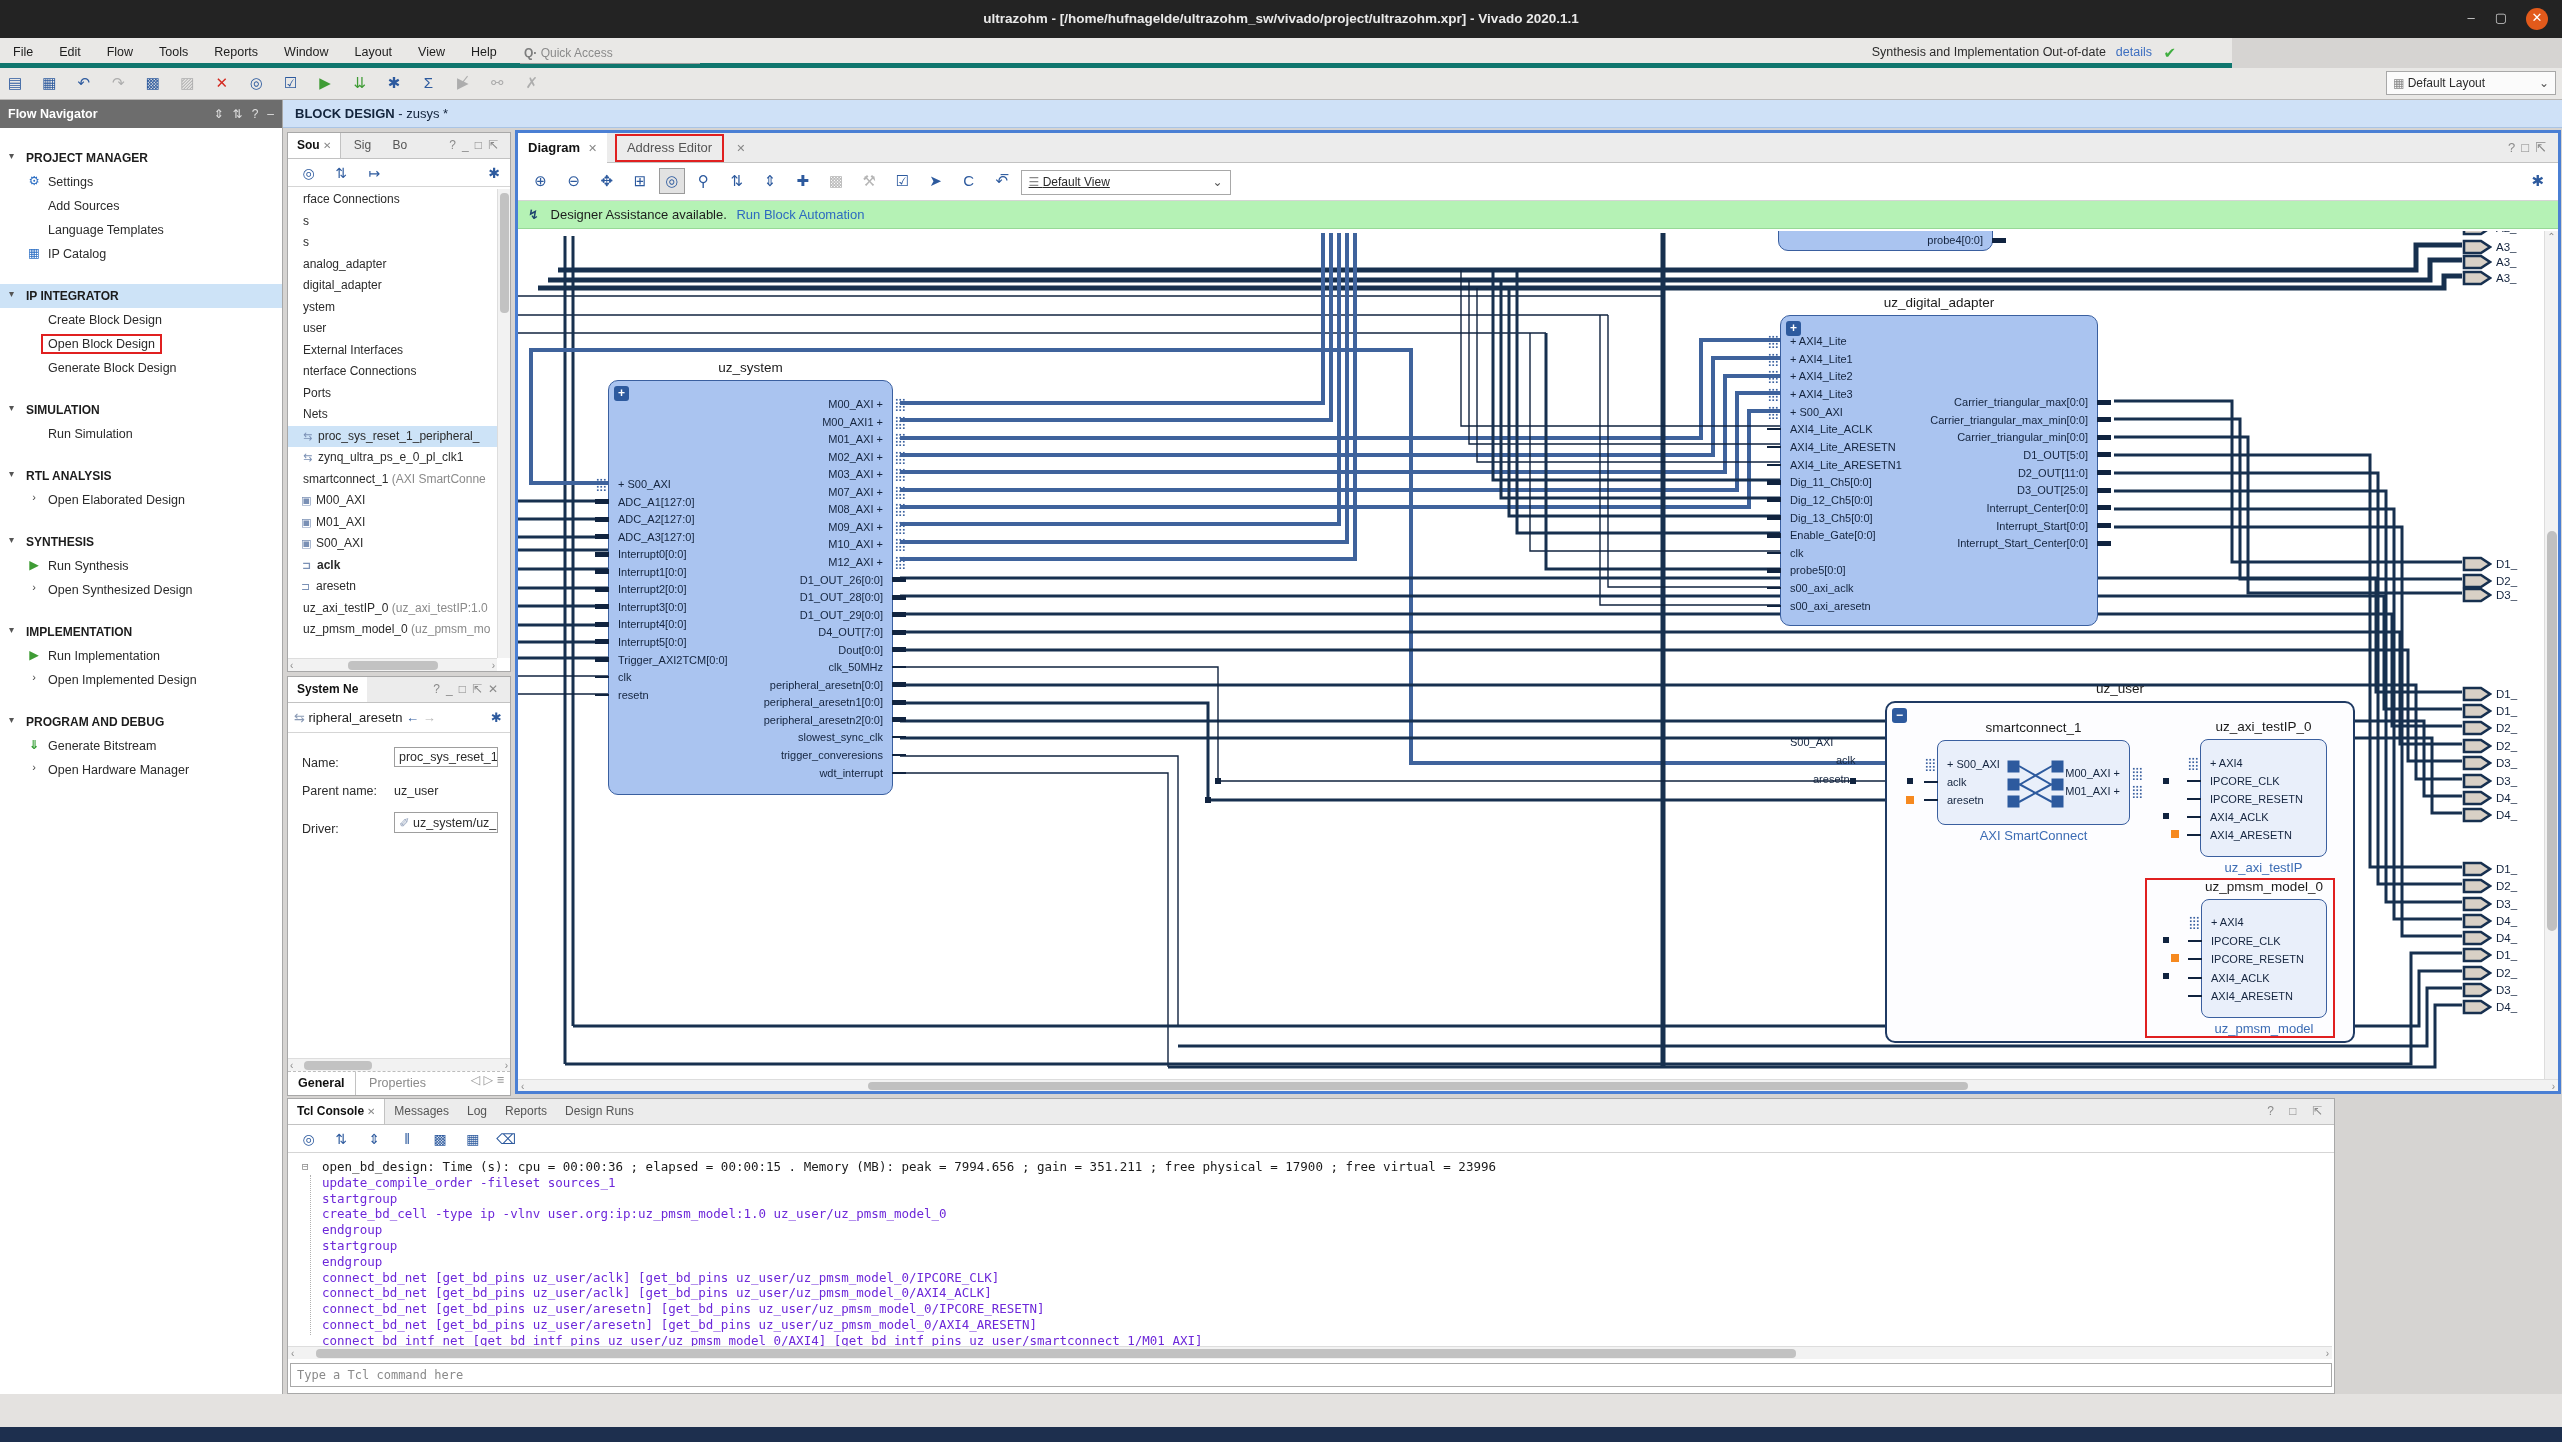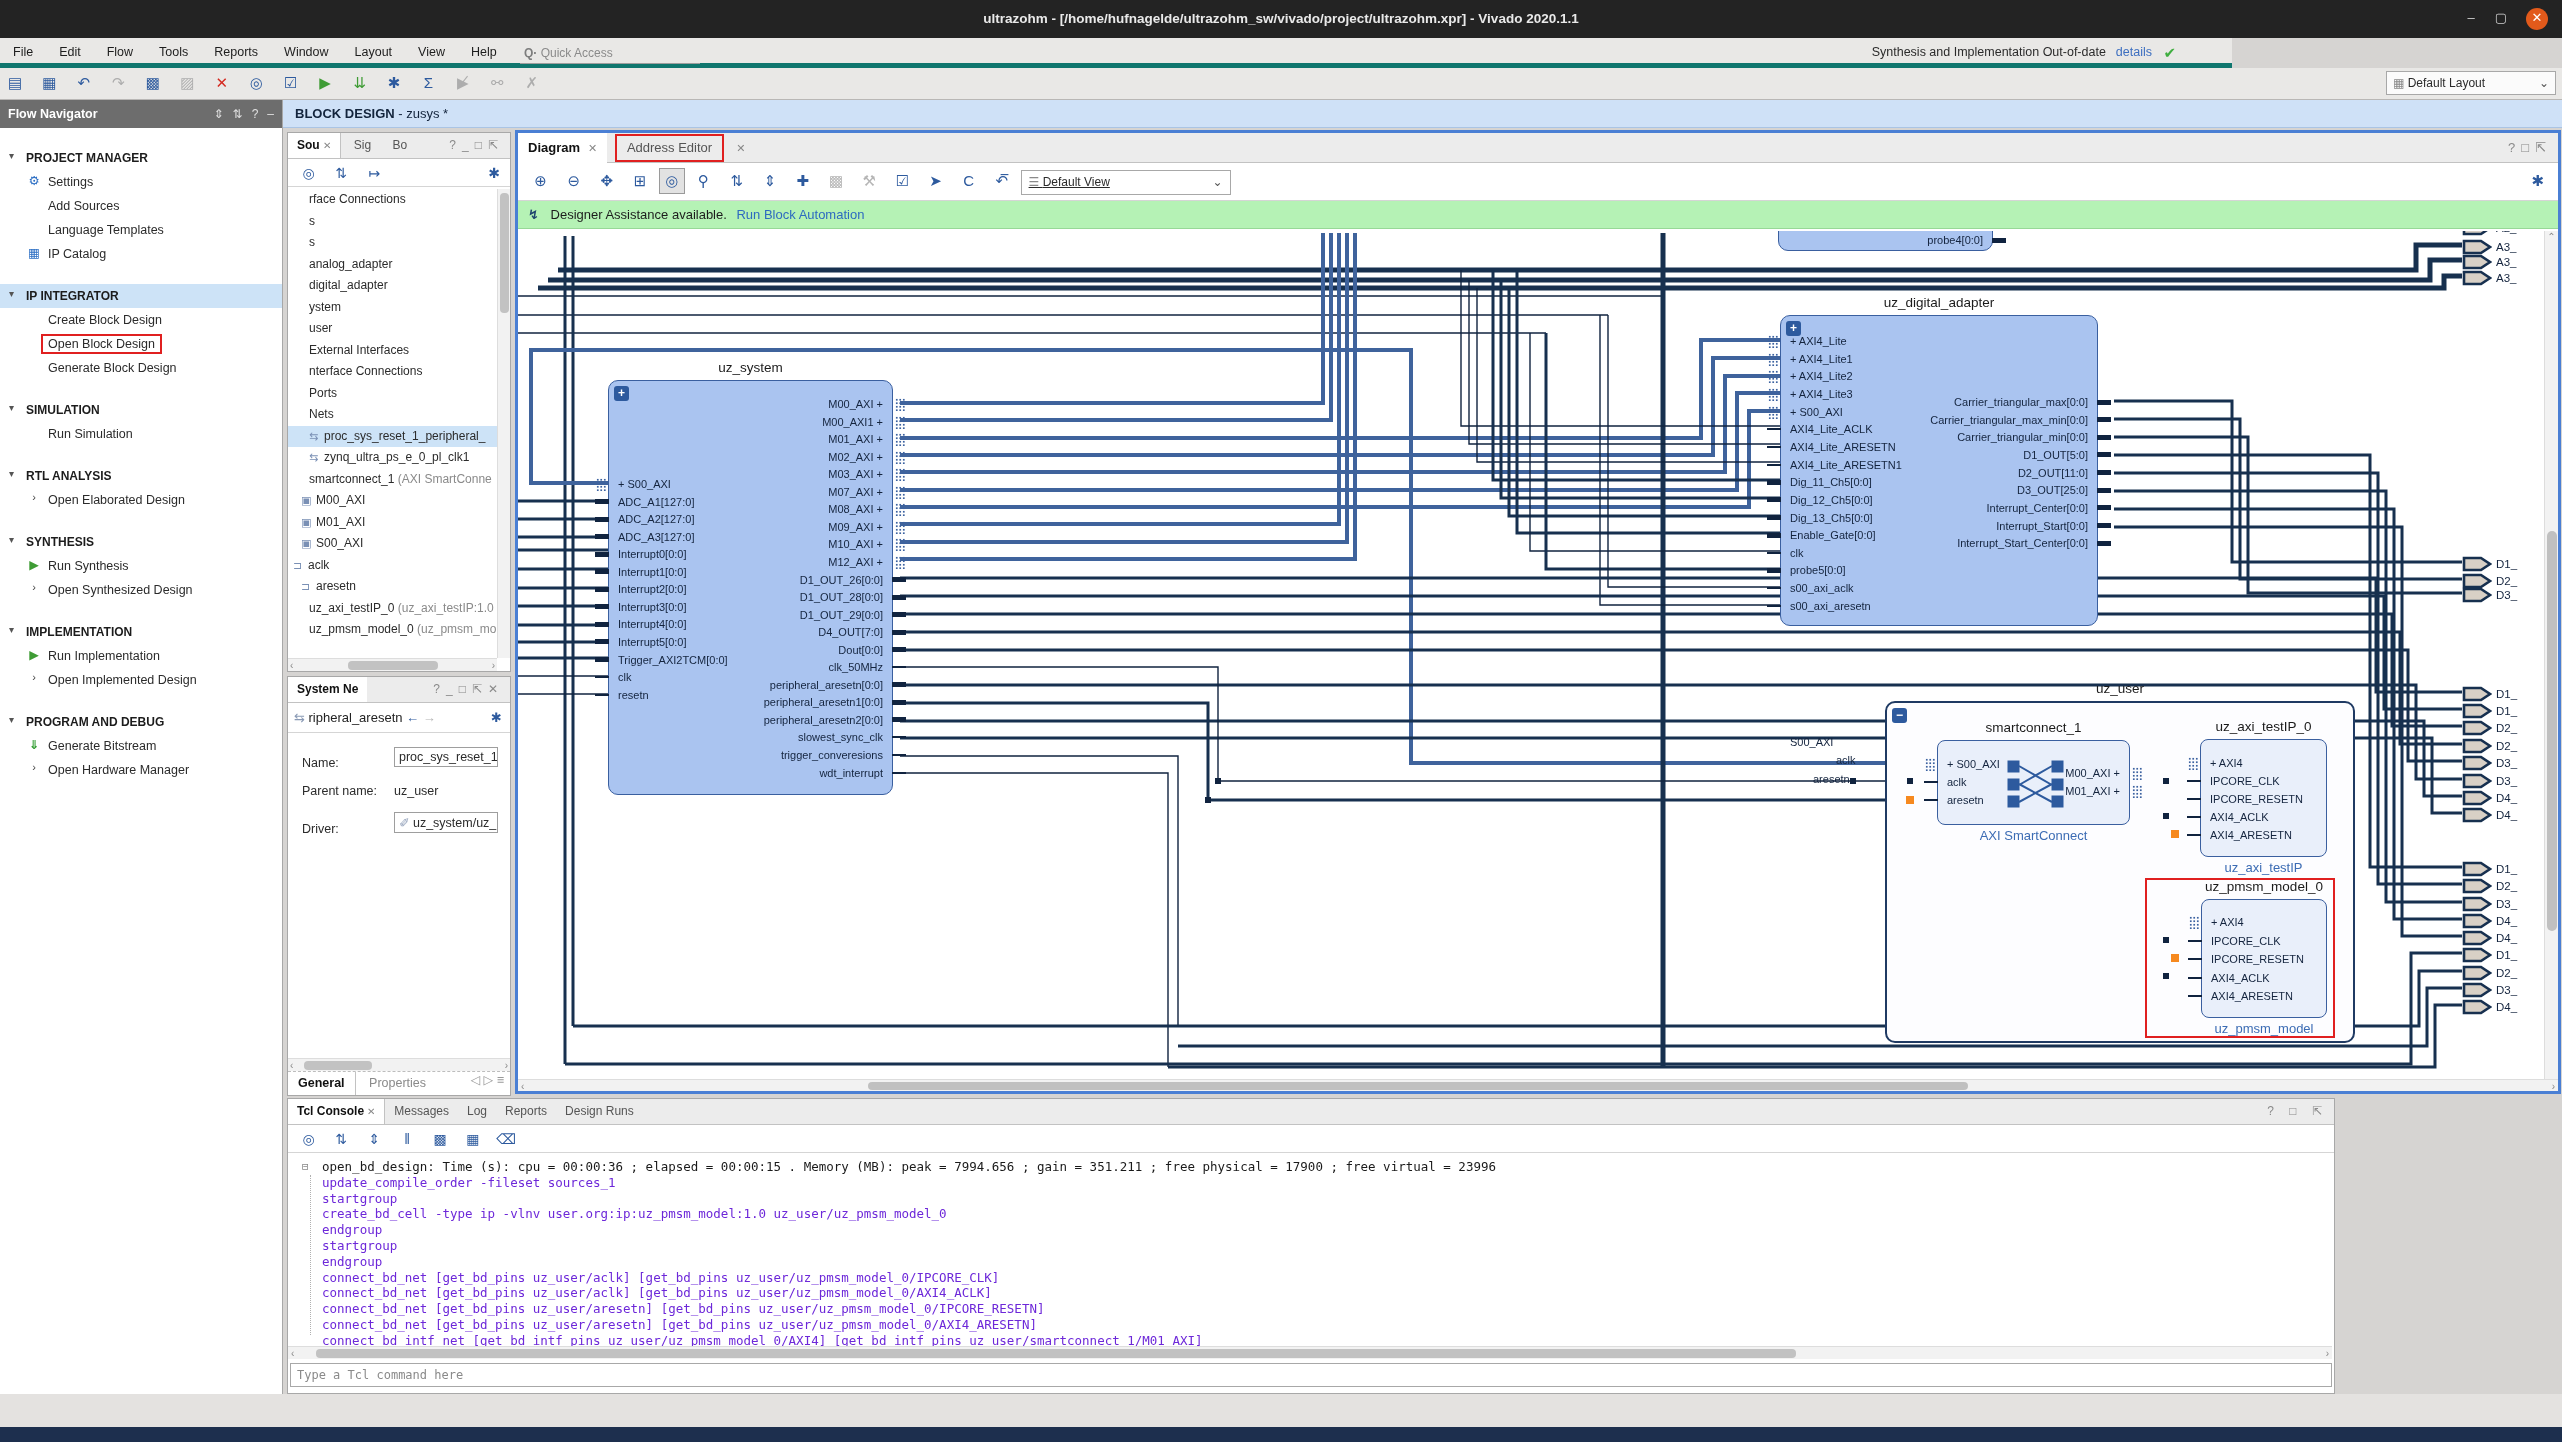--- a/index.html
+++ b/index.html
@@ -44,21 +44,21 @@
   .panel { background:#fff; border:1px solid #a8a8a8; }
   .ptabs { height:26px; background:#ececec; border-bottom:1px solid #c2c2c2; font-size:12px; color:#555; }
   .ptab { display:inline-block; padding:0 9px; line-height:25px; }
   .ptab.active { background:#fff; color:#111; font-weight:bold; border-right:1px solid #c2c2c2;}
   .pticons { float:right; color:#8a8a8a; padding-right:6px; line-height:25px; letter-spacing:6px;}
   .ptool { height:28px; border-bottom:1px solid #d5d5d5; color:#2d5a9e; font-size:14px; padding-left:6px; line-height:28px;}
   .ptool .g { float:right; margin-right:10px;}
 
   
   #src-list { position:absolute; left:0; top:56px; right:13px; bottom:13px; overflow:hidden; }
-  .src-row { height:21.5px; font-size:12px; color:#2b2b2b; white-space:nowrap; padding-left:21px; line-height:21px;}
+  .src-row { height:21.5px; font-size:12px; color:#2b2b2b; white-space:nowrap; padding-left:15px; line-height:21px;}
   .src-row .sub { color:#8a8a8a; }
   .src-row.sel { background:#cde3f7; }
   .sic { display:inline-block; width:15px; color:#7a90b5; font-size:11px; }
   .vsb { position:absolute; right:0; top:56px; bottom:13px; width:13px; background:#f2f2f2; border-left:1px solid #ddd;}
   .vsb .thumb { position:absolute; left:2px; width:9px; background:#c2c2c2; border-radius:4px;}
   .hsb { position:absolute; left:0; bottom:0; right:13px; height:13px; background:#f2f2f2; border-top:1px solid #ddd;}
   .hsb .thumb { position:absolute; top:2px; height:9px; background:#c2c2c2; border-radius:4px;}
   .sb-ar { color:#888; font-size:10px; line-height:13px; }
 
   
@@ -257,21 +257,21 @@
       <div class="src-row">External Interfaces</div>
       <div class="src-row">nterface Connections</div>
       <div class="src-row">Ports</div>
       <div class="src-row">Nets</div>
       <div class="src-row sel"><span class="sic">⇆</span>proc_sys_reset_1_peripheral_</div>
       <div class="src-row"><span class="sic">⇆</span>zynq_ultra_ps_e_0_pl_clk1</div>
       <div class="src-row">smartconnect_1 <span class="sub">(AXI SmartConne</span></div>
       <div class="src-row" style="padding-left: 13px;"><span class="sic">▣</span>M00_AXI</div>
       <div class="src-row" style="padding-left: 13px;"><span class="sic">▣</span>M01_AXI</div>
       <div class="src-row" style="padding-left: 13px;"><span class="sic">▣</span>S00_AXI</div>
-      <div class="src-row" style="padding-left: 5px;"><span class="sic">⊐</span>aclk</div>
+      <div class="src-row" style="padding-left: 14px; font-weight: bold;"><span class="sic">⊐</span>aclk</div>
       <div class="src-row" style="padding-left: 13px;"><span class="sic">⊐</span>aresetn</div>
       <div class="src-row">uz_axi_testIP_0 <span class="sub">(uz_axi_testIP:1.0</span></div>
       <div class="src-row">uz_pmsm_model_0 <span class="sub">(uz_pmsm_mo</span></div>
     </div>
   <div class="vsb">
       <div style="top:4px;height:120px;" class="thumb"></div>
     </div>
   <div class="hsb">
       <span class="sb-ar abs" style="left:2px;">‹</span>
       <div class="thumb" style="left:60px;width:90px;"></div>

